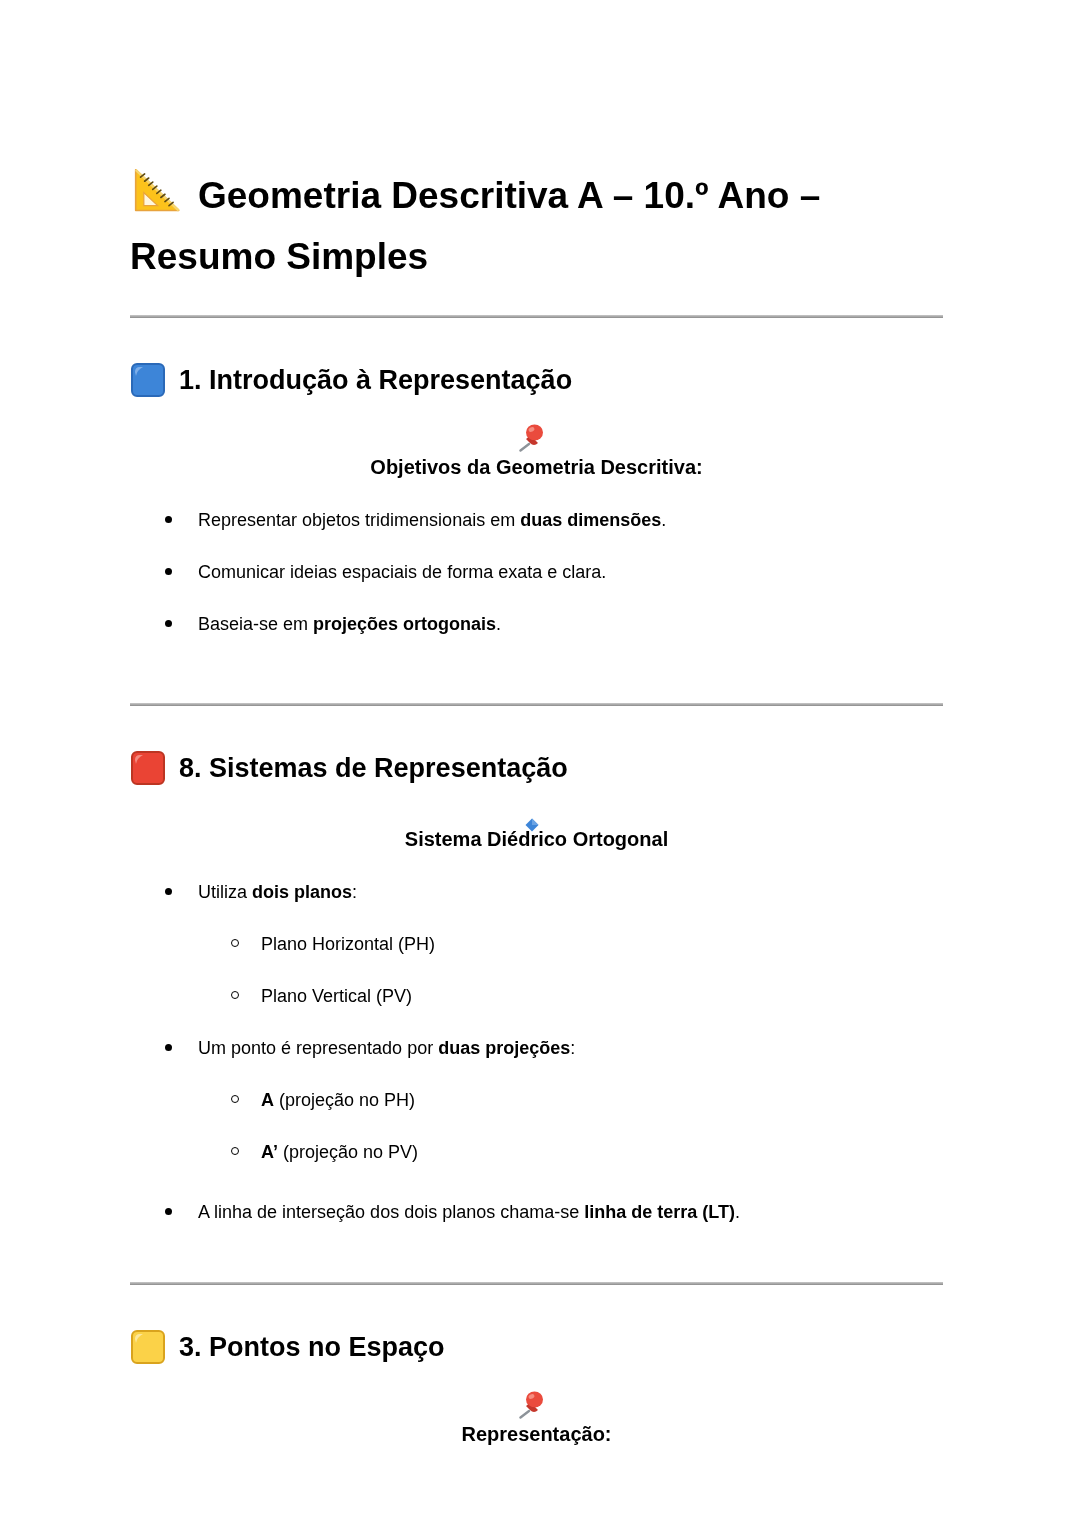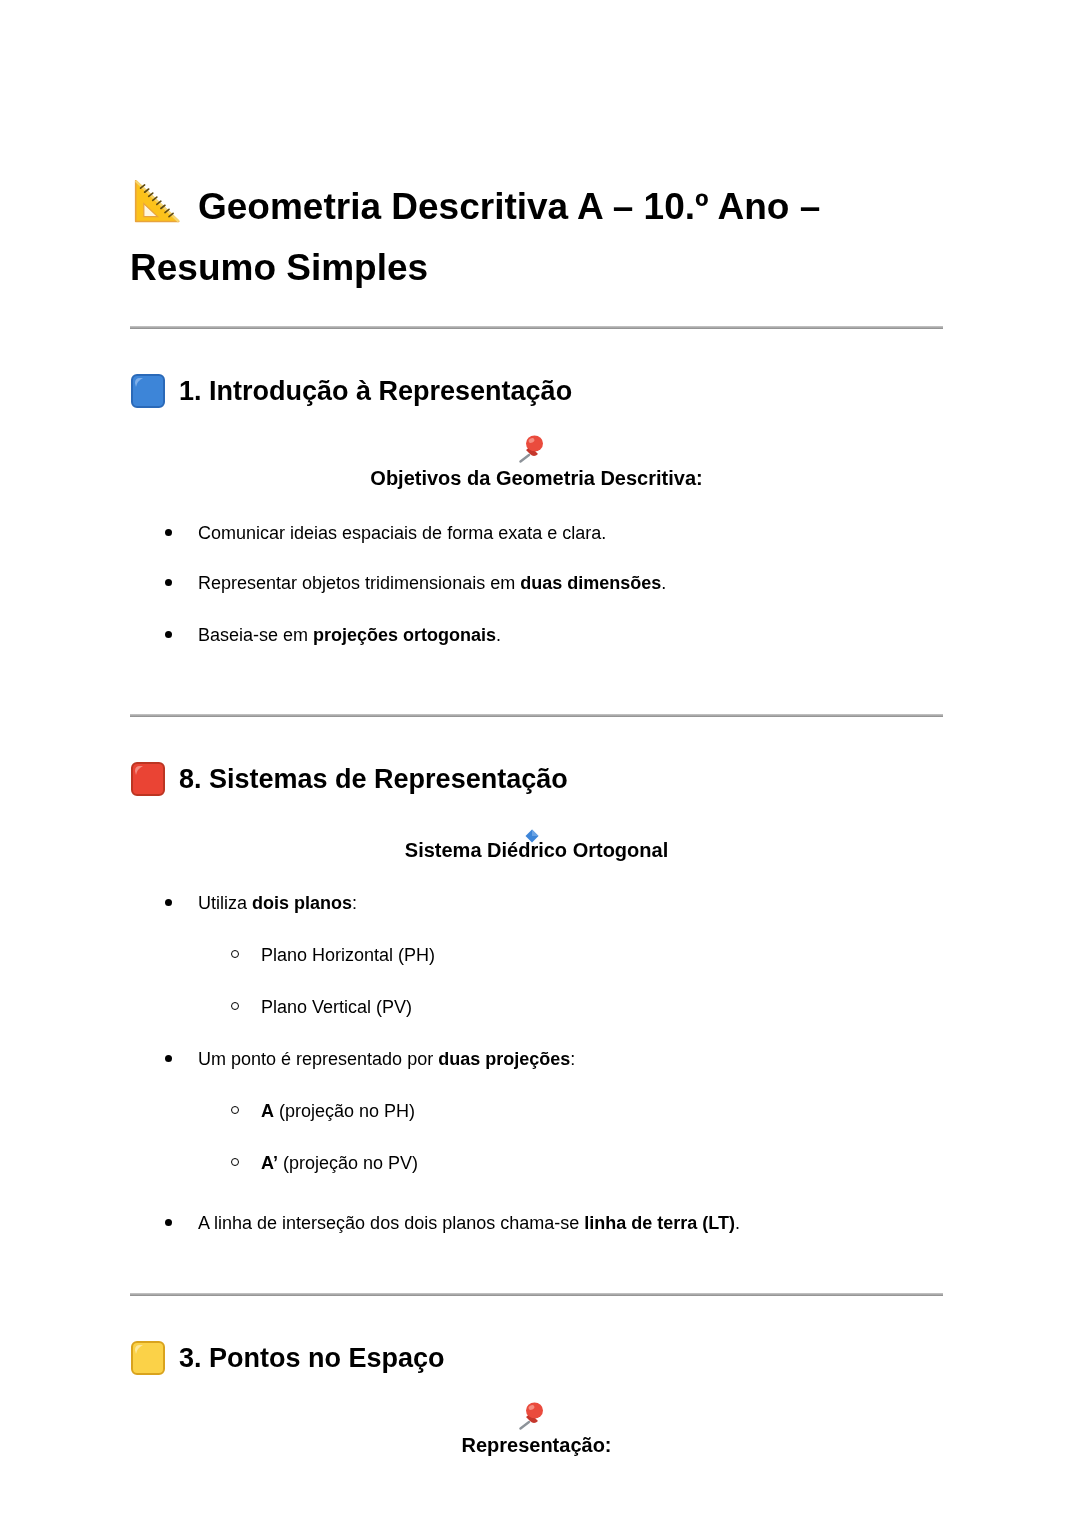--- a/index.html
+++ b/index.html
@@ -1,20 +1,20 @@
 <!DOCTYPE html>
 <html lang="pt"><head>
 <meta charset="utf-8">
 <style>
   html,body{margin:0;padding:0;}
   body{
     width:1080px;height:1525px;background:#ffffff;overflow:hidden;
     font-family:"Liberation Sans", sans-serif;color:#000000;
   }
-  .doc{padding:12px 137px 0 130px;}
+  .doc{padding:1px 137px 0 130px;}
 
   
   .title{
     margin:0;padding-top:167px;
     font-size:37px;font-weight:700;line-height:55px;color:#000;
   }
   .ruler-icon-wrap{display:inline-block;vertical-align:-6px;margin-right:16px;}
 
   
   .divider{
@@ -111,27 +111,27 @@
         <line x1="12" y1="22" x2="3.5" y2="28.5" stroke-width="2.4" stroke-linecap="round" stroke="#8d9399"></line>
         <path d="M9,17 Q13,13 17,17 L21,21 Q17,25 13,21 Z" fill="#c5372c"></path>
         <ellipse cx="17.5" cy="10.5" rx="8.5" ry="8" fill="#ea4b3d"></ellipse>
         <path d="M11,15 Q14,19 19,18 Q14,21 10.5,17.5 Z" fill="#c5372c"></path>
         <ellipse cx="14.5" cy="7.5" rx="3" ry="2.2" fill="#f58d80" transform="rotate(-25 14.5 7.5)"></ellipse>
       </svg>
     </span>
     <span>Objetivos da Geometria Descritiva:</span>
   </div>
 
+  <div class="bullet-row lvl1 first">
+    <span class="marker-dot"></span>
+    <span class="bullet-text">Representar objetos tridimensionais em <b>duas dimensões</b>.</span>
+  </div>
   <div class="bullet-row lvl1">
     <span class="marker-dot"></span>
     <span class="bullet-text">Comunicar ideias espaciais de forma exata e clara.</span>
-  </div>
-  <div class="bullet-row lvl1 first">
-    <span class="marker-dot"></span>
-    <span class="bullet-text">Representar objetos tridimensionais em <b>duas dimensões</b>.</span>
   </div>
   <div class="bullet-row lvl1">
     <span class="marker-dot"></span>
     <span class="bullet-text">Baseia-se em <b>projeções ortogonais</b>.</span>
   </div>
 
   <hr class="divider divider-2">
 
   <h2 class="section-heading s2">
     <span class="sq-icon">

